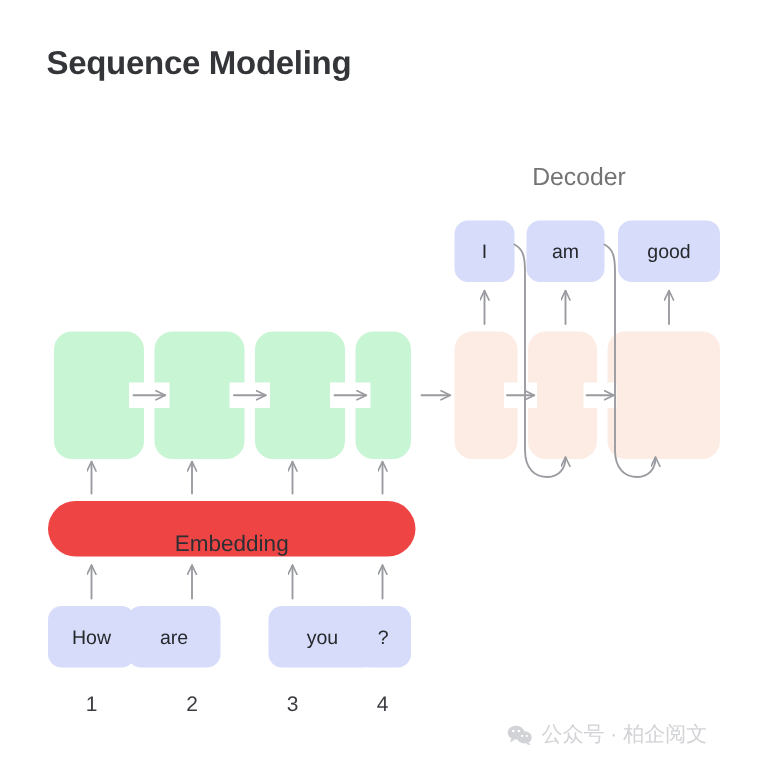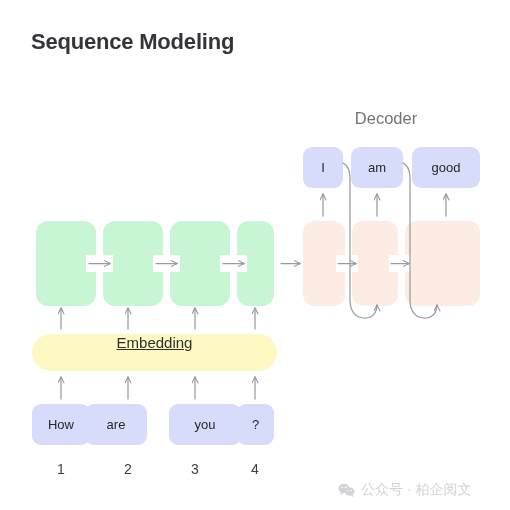--- a/index.html
+++ b/index.html
@@ -79,28 +79,27 @@
     text-align: center;
   }
 
   
   #embedding-bar {
     position: absolute;
     left: 32px;
     top: 334px;
     width: 245px;
     height: 37px;
-    background: #fef9c3;
+    background: #ef4444;
     border-radius: 19px;
     display: flex;
-    align-items: flex-start;
+    align-items: flex-end;
     justify-content: center;
     font-size: 15px;
     color: #2d2f33;
-    text-decoration: underline;
   }
 
   
   #arrows {
     position: absolute;
     left: 0; top: 0;
     width: 510px; height: 510px;
     pointer-events: none;
   }
 
@@ -139,21 +138,21 @@
   <div id="embedding-bar">
     <span>Embedding</span>
   </div>
 
   <div class="chip in-chip" style="left:32px; width:58px;">
     <span>How</span>
   </div>
   <div class="chip in-chip" style="left:85px; width:62px;">
     <span>are</span>
   </div>
-  <div class="chip in-chip" style="left:169px; width:72px;">
+  <div class="chip in-chip" style="left:179px; width:72px;">
     <span>you</span>
   </div>
   <div class="chip in-chip" style="left:237px; width:37px;">
     <span>?</span>
   </div>
 
   <div class="pos-num" style="left:41px; width:40px;">1</div>
   <div class="pos-num" style="left:108px; width:40px;">2</div>
   <div class="pos-num" style="left:175px; width:40px;">3</div>
   <div class="pos-num" style="left:235px; width:40px;">4</div>

